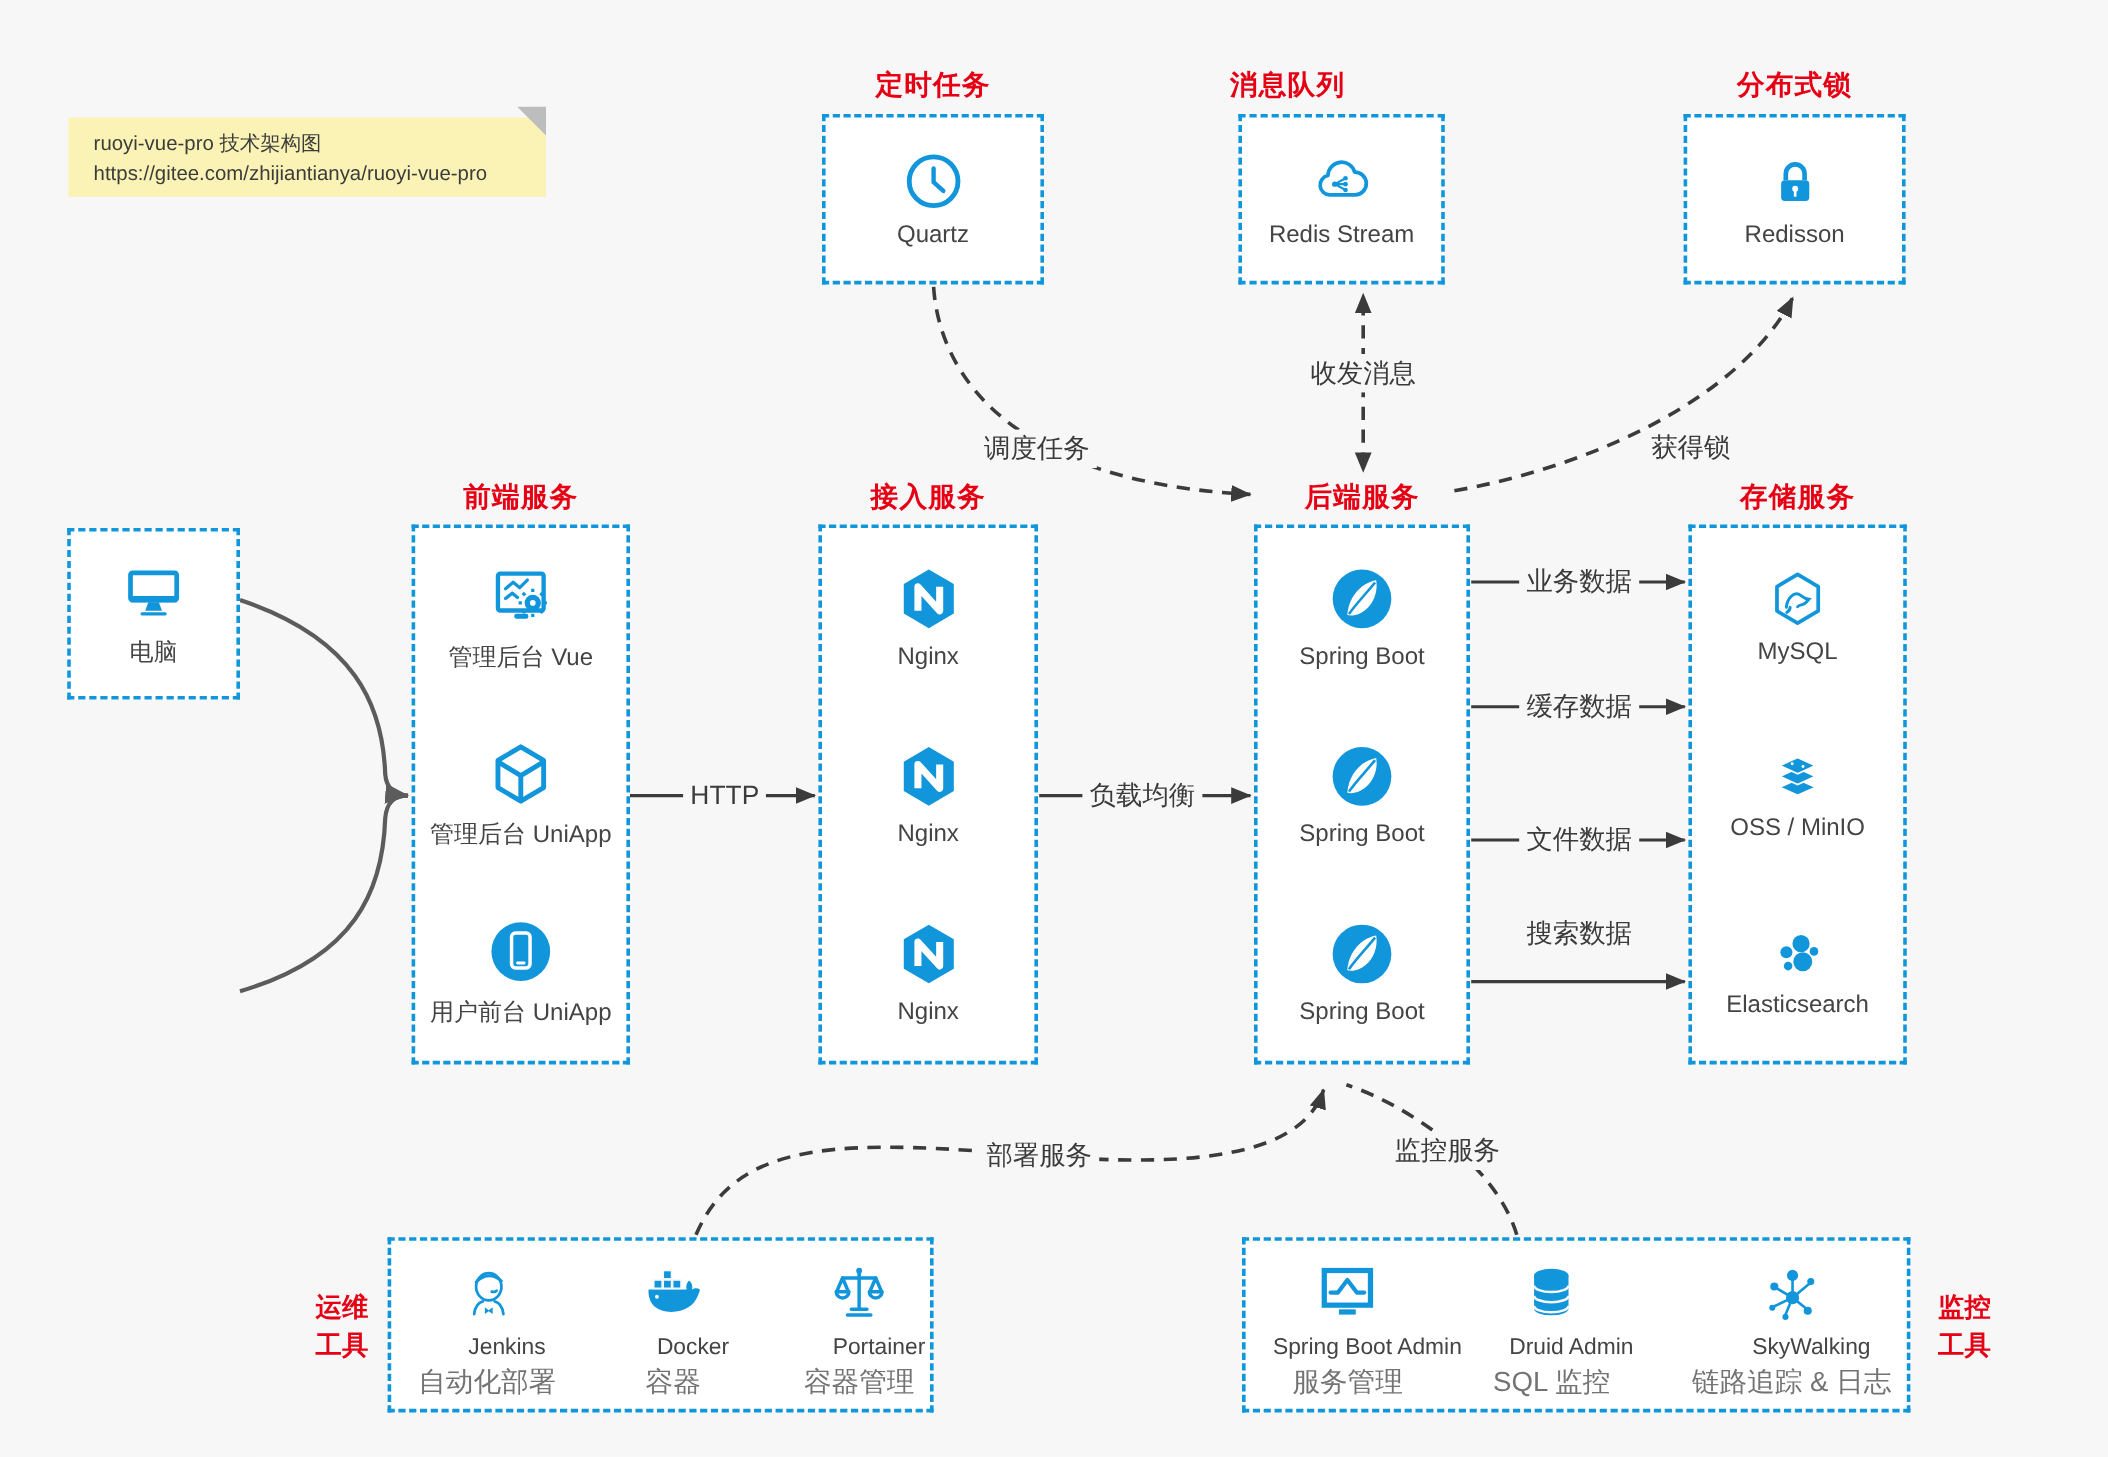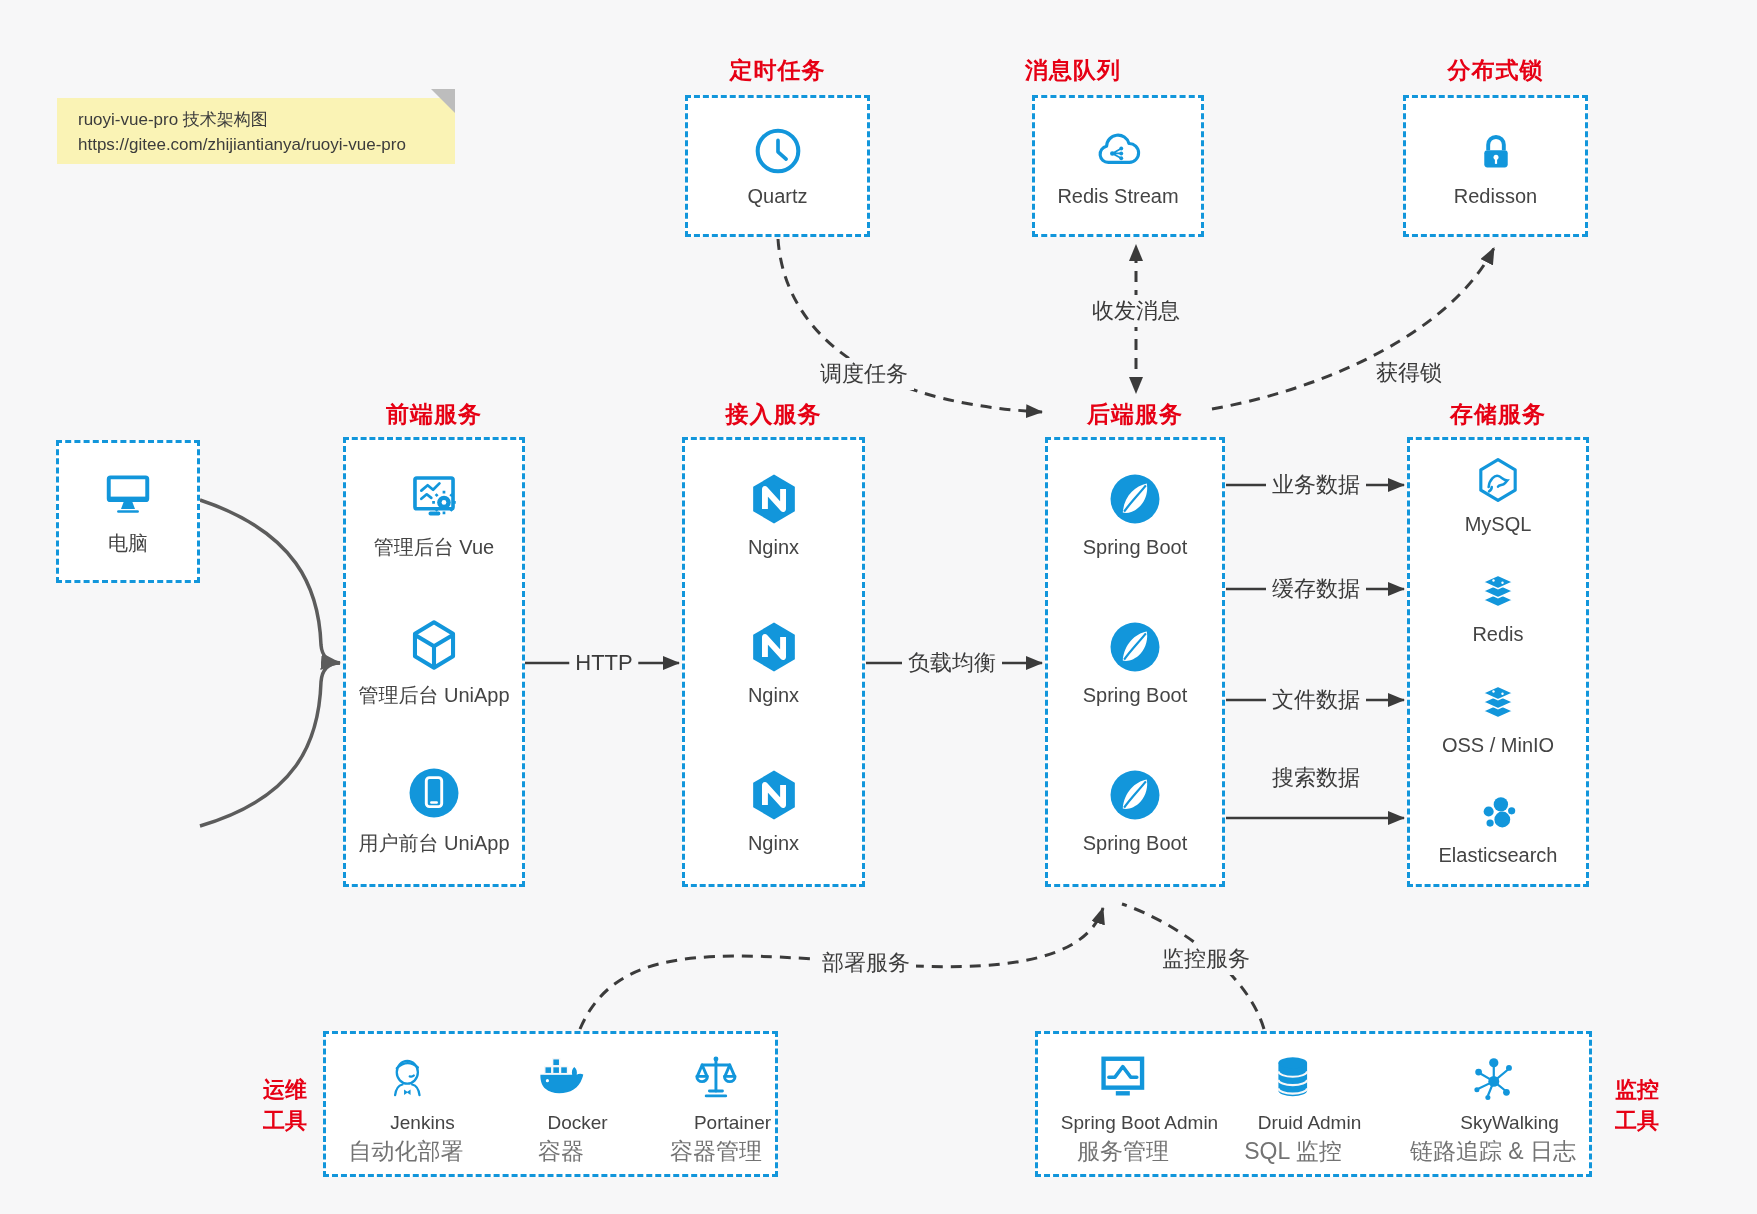--- a/index.html
+++ b/index.html
@@ -240,32 +240,20 @@
   </div>
 
   <div class="dbox" style="left:1407px;top:437px;width:182px;height:450px">
     <div class="node">
       <svg class="ic" width="50" height="50" viewBox="0 0 64 64">
         <path d="M32 6 L54 19 V45 L32 58 L10 45 V19 Z" fill="none" stroke="#1296db" stroke-width="4" stroke-linejoin="round"></path>
         <path d="M20 41 C21 31 28 25 33 27 C37 28.5 38 32 44 32.5 L41 36 C38 39.5 34 37.5 32 40.5" fill="none" stroke="#1296db" stroke-width="3.2" stroke-linecap="round"></path>
         <path d="M24 41 c0 2.5 -1.5 4.5 -3.5 5.5" fill="none" stroke="#1296db" stroke-width="3.2" stroke-linecap="round"></path>
       </svg>
       <div class="nlabel">MySQL</div>
-    </div>
-    <div class="node">
-      <svg class="ic" width="50" height="48" viewBox="0 0 64 64">
-        <g fill="#1296db" stroke="#fff" stroke-width="2">
-          <path d="M32 35 L52 44 L32 53 L12 44 Z"></path>
-          <path d="M32 23 L52 32 L32 41 L12 32 Z"></path>
-          <path d="M32 11 L52 20 L32 29 L12 20 Z"></path>
-        </g>
-        <circle cx="26" cy="18" r="1.6" fill="#fff"></circle>
-          <circle cx="38" cy="21" r="1.6" fill="#fff"></circle>
-      </svg>
-      <div class="nlabel">Redis</div>
     </div>
     <div class="node">
       <svg class="ic" width="50" height="48" viewBox="0 0 64 64">
         <g fill="#1296db" stroke="#fff" stroke-width="2">
           <path d="M32 35 L52 44 L32 53 L12 44 Z"></path>
           <path d="M32 23 L52 32 L32 41 L12 32 Z"></path>
           <path d="M32 11 L52 20 L32 29 L12 20 Z"></path>
         </g>
         <circle cx="26" cy="18" r="1.6" fill="#fff"></circle>
           <circle cx="38" cy="21" r="1.6" fill="#fff"></circle>

